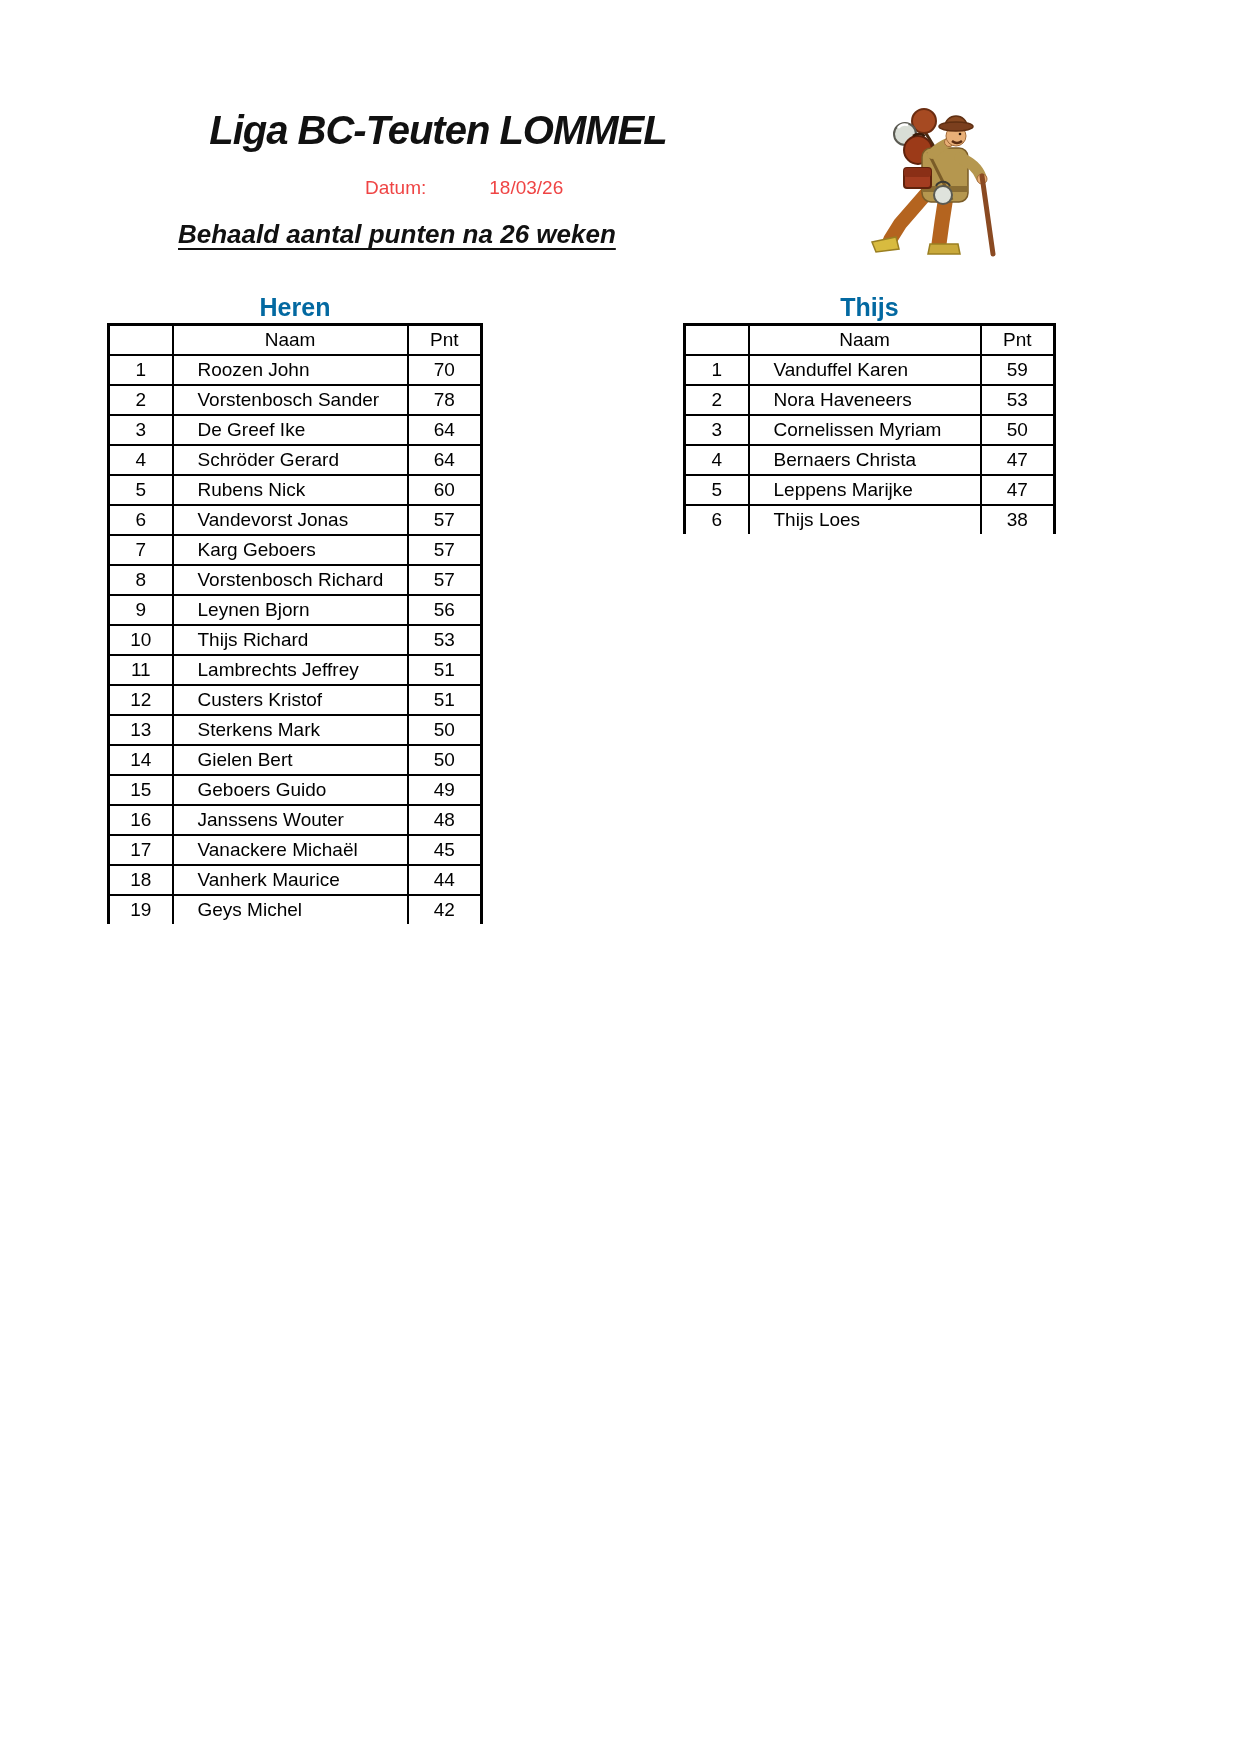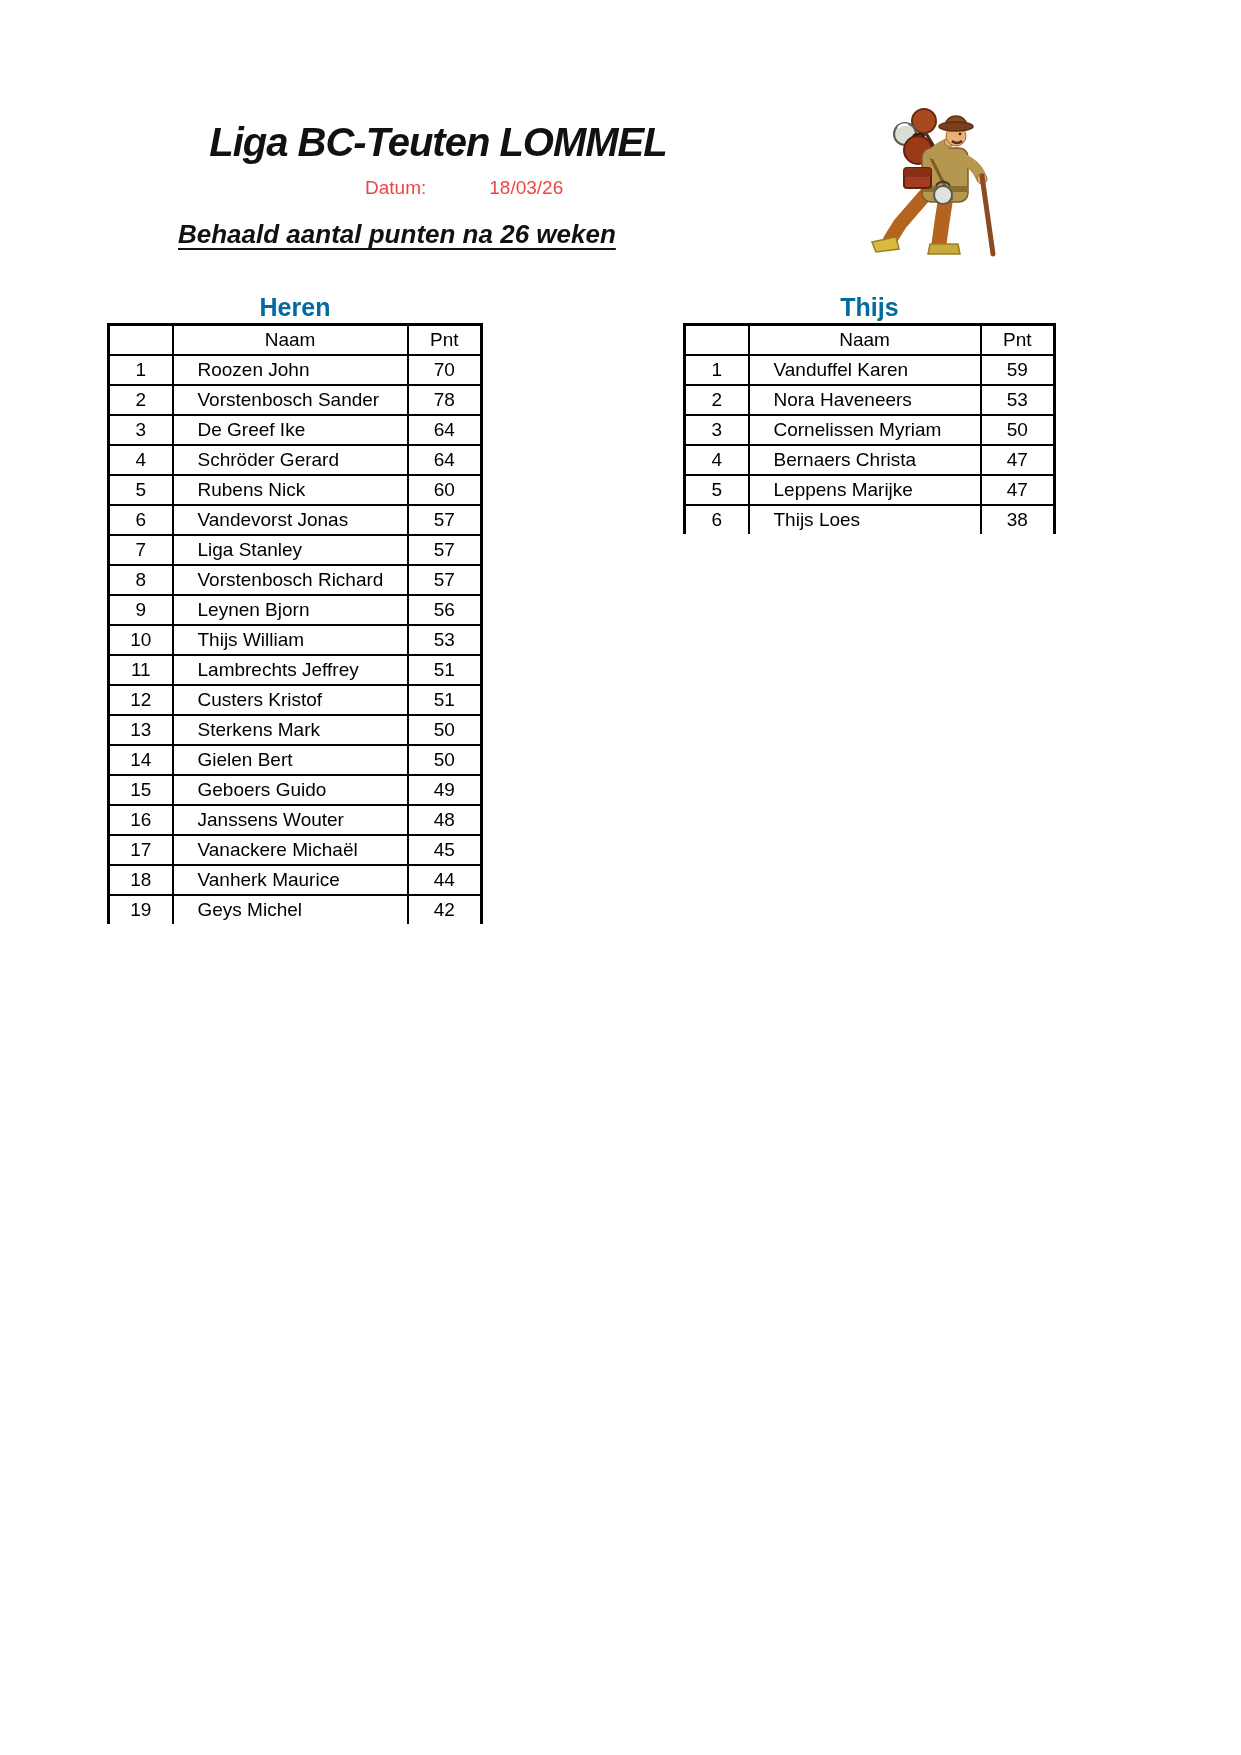--- a/index.html
+++ b/index.html
@@ -8,21 +8,21 @@
     width: 1241px;
     height: 1755px;
     background: #ffffff;
     font-family: "Liberation Sans", sans-serif;
     color: #000;
     overflow: hidden;
   }
 
   .doc-title {
     position: absolute;
-    left: 138px; top: 120px;
+    left: 138px; top: 108px;
     width: 600px;
     margin: 0;
     text-align: center;
     font-size: 40px;
     font-weight: bold;
     font-style: italic;
     letter-spacing: -1px;
     color: #111;
   }
 
@@ -214,36 +214,36 @@
             <td class="c-name">Rubens Nick</td>
             <td class="c-pnt">60</td>
           </tr>
           <tr>
             <td class="c-rank">6</td>
             <td class="c-name">Vandevorst Jonas</td>
             <td class="c-pnt">57</td>
           </tr>
           <tr>
             <td class="c-rank">7</td>
-            <td class="c-name">Liga Stanley</td>
+            <td class="c-name">Karg Geboers</td>
             <td class="c-pnt">57</td>
           </tr>
           <tr>
             <td class="c-rank">8</td>
             <td class="c-name">Vorstenbosch Richard</td>
             <td class="c-pnt">57</td>
           </tr>
           <tr>
             <td class="c-rank">9</td>
             <td class="c-name">Leynen Bjorn</td>
             <td class="c-pnt">56</td>
           </tr>
           <tr>
             <td class="c-rank">10</td>
-            <td class="c-name">Thijs William</td>
+            <td class="c-name">Thijs Richard</td>
             <td class="c-pnt">53</td>
           </tr>
           <tr>
             <td class="c-rank">11</td>
             <td class="c-name">Lambrechts Jeffrey</td>
             <td class="c-pnt">51</td>
           </tr>
           <tr>
             <td class="c-rank">12</td>
             <td class="c-name">Custers Kristof</td>

